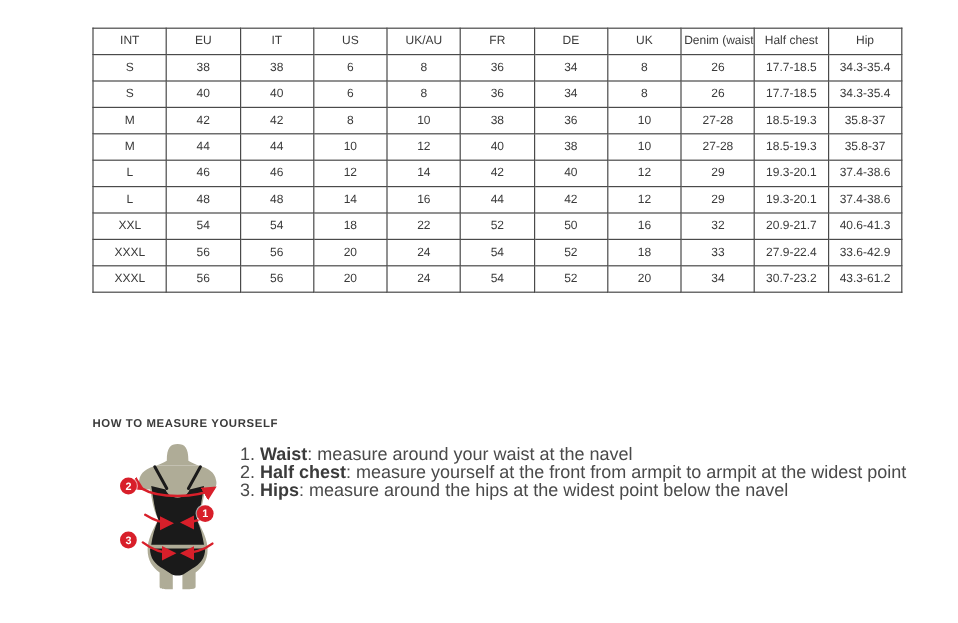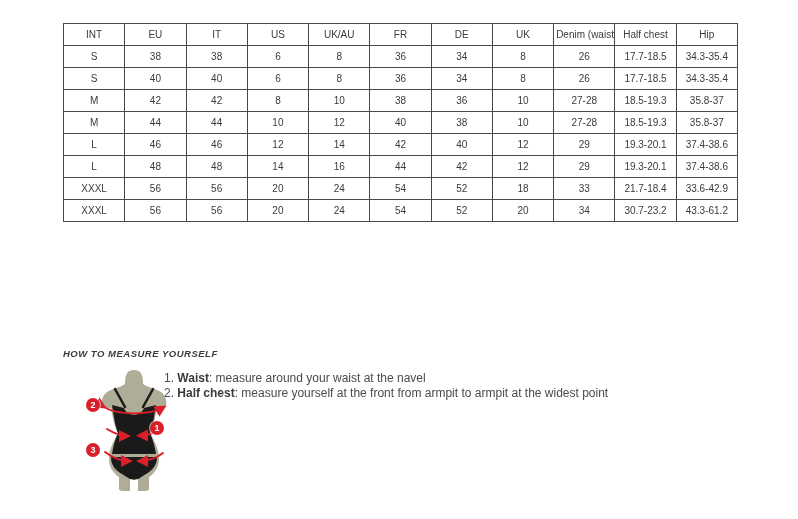--- a/index.html
+++ b/index.html
@@ -9,42 +9,42 @@
     --text:#3d3d3d;
     --border:#4a4a4a;
     --bg:#ffffff;
   }
   html,body{margin:0;padding:0;}
   body{
     width:798px;height:519px;background:var(--bg);
     font-family:"Liberation Sans", sans-serif;color:var(--text);
     position:relative;overflow:hidden;
   }
-  .page{position:absolute;inset:0;}
+  .page{position:absolute;inset:0;margin-left:14px;}
 
   
   .size-table{
     position:absolute;left:63px;top:23px;width:675px;
     border-collapse:collapse;table-layout:fixed;
     font-size:10px;color:#3a3a3a;
   }
   .size-table th,.size-table td{
     border:1px solid var(--border);
     height:21px;padding:0 2px;text-align:center;vertical-align:middle;
     font-weight:400;white-space:nowrap;overflow:hidden;
   }
 
   
   .measure-title{
     position:absolute;left:63px;top:348px;
-    font-size:9.5px;font-weight:700;letter-spacing:.5px;color:#3b3b3b;font-style:italic;
+    font-size:9.5px;font-weight:700;letter-spacing:.5px;color:#3b3b3b;
   }
   .measure-list{
-    position:absolute;left:164px;top:371px;
-    list-style:none;margin:0;padding:0;font-size:12px;color:#4a4a4a;
+    position:absolute;left:186px;top:371px;
+    list-style:none;margin:0;padding:0;font-size:15px;color:#4a4a4a;
   }
   .measure-list li{height:15px;line-height:15px;white-space:nowrap;}
   .measure-list b{color:#3b3b3b;}
 
   
   .figure{position:absolute;left:78px;top:370px;width:112px;height:122px;}
   .figure svg{position:absolute;inset:0;}
   .skin{fill:var(--body-skin);}
   .garment{fill:var(--garment);}
   .strap{stroke:var(--garment);stroke-width:2.5;fill:none;stroke-linecap:round;}
@@ -154,30 +154,43 @@
           <td>14</td>
           <td>16</td>
           <td>44</td>
           <td>42</td>
           <td>12</td>
           <td>29</td>
           <td>19.3-20.1</td>
           <td>37.4-38.6</td>
         </tr>
         <tr>
+          <td>XXL</td>
+          <td>54</td>
+          <td>54</td>
+          <td>18</td>
+          <td>22</td>
+          <td>52</td>
+          <td>50</td>
+          <td>16</td>
+          <td>32</td>
+          <td>20.9-21.7</td>
+          <td>40.6-41.3</td>
+        </tr>
+        <tr>
           <td>XXXL</td>
           <td>56</td>
           <td>56</td>
           <td>20</td>
           <td>24</td>
           <td>54</td>
           <td>52</td>
           <td>18</td>
           <td>33</td>
-          <td>21.7-18.4</td>
+          <td>27.9-22.4</td>
           <td>33.6-42.9</td>
         </tr>
         <tr>
           <td>XXXL</td>
           <td>56</td>
           <td>56</td>
           <td>20</td>
           <td>24</td>
           <td>54</td>
           <td>52</td>
@@ -239,15 +252,18 @@
     <div class="badge badge-hips">3</div>
   </div>
 
   <ol class="measure-list">
     <li>
       <span>1. </span><b>Waist</b><span>: measure around your waist at the navel</span>
     </li>
     <li>
       <span>2. </span><b>Half chest</b><span>: measure yourself at the front from armpit to armpit at the widest point</span>
     </li>
+    <li>
+      <span>3. </span><b>Hips</b><span>: measure around the hips at the widest point below the navel</span>
+    </li>
   </ol>
 
 </div>
 
 </body></html>

